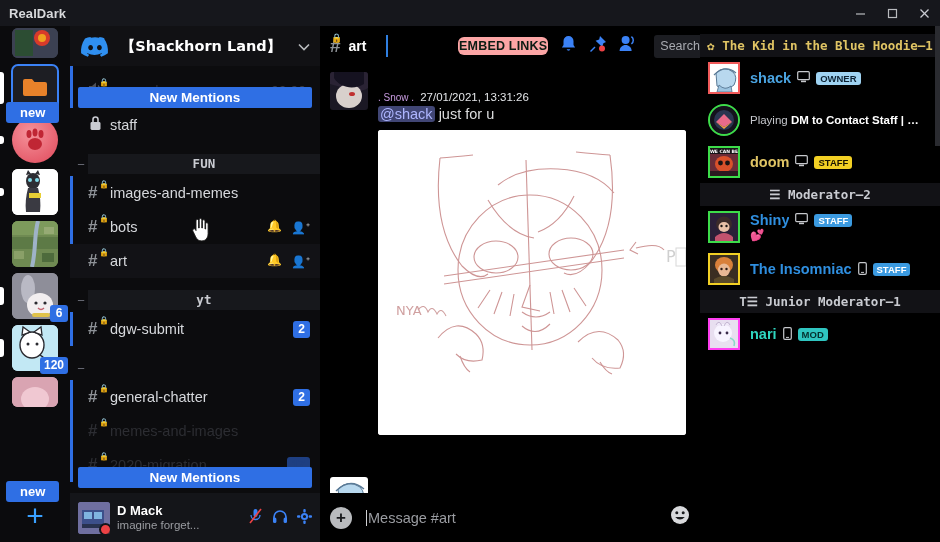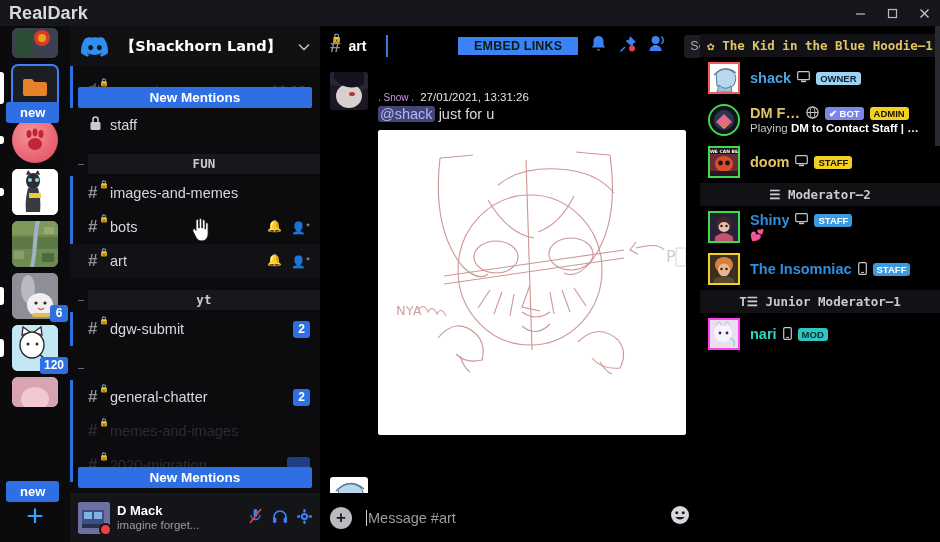--- a/index.html
+++ b/index.html
@@ -10,21 +10,21 @@
     overflow: hidden;
   }
   .app { position: relative; width: 940px; height: 542px; background: #000; }
 
   
   .titlebar {
     position: absolute; top: 0; left: 0; width: 940px; height: 26px;
     background: #16171c; display: flex; align-items: center;
   }
   .titlebar .app-title {
-    color: #d8d9dc; font-size: 18px; font-weight: bold;
+    color: #d8d9dc; font-size: 13px; font-weight: bold;
     margin-left: 9px; letter-spacing: .1px;
   }
   .win-controls { margin-left: auto; display: flex; height: 26px; }
   .win-btn {
     width: 32px; height: 26px; display: flex; align-items: center;
     justify-content: center; color: #b9bbbe;
   }
 
   
   .rail {
@@ -156,22 +156,22 @@
   }
   .chanhead .h-icon .lk { position: absolute; right: -2px; top: -2px; font-size: 9px; }
   .chanhead .h-name { color: #fff; font-weight: bold; font-size: 14px; }
   .hdiv { width: 2px; height: 22px; background: #2f7fe0; margin: 0 12px 0 20px; }
 
   .toolbar {
     position: absolute; top: 26px; left: 450px; width: 490px; height: 40px;
     display: flex; align-items: center; gap: 12px; background: #000; padding-left: 8px;
   }
   .embed-badge {
-    background: #3b82f6; color: #0d1b13; font-size: 12.5px; font-weight: bold;
-    border-radius: 1px; padding: 2px 16px; letter-spacing: .2px;
+    background: #fca5a5; color: #0d1b13; font-size: 12.5px; font-weight: bold;
+    border-radius: 6px; padding: 2px 1px; letter-spacing: .2px;
   }
   .tb-ico { color: #3b82f6; font-size: 17px; position: relative; cursor: pointer; }
   .searchbox {
     width: 146px; height: 23px; background: #1c1d22; border-radius: 3px;
     display: flex; align-items: center; padding: 0 6px; margin-left: 4px;
   }
   .searchbox .sph { flex: 1; color: #a8aab0; font-size: 12.5px; }
   .searchbox .smag { color: #3b82f6; font-size: 13px; }
 
   .msgs { flex: 1; position: relative; overflow: hidden; background: #000; }
@@ -718,32 +718,20 @@
     <div class="member">
       <div class="memav" style="border-color:#3ddc4a;border-radius:50%;">
         <svg width="28" height="28" viewBox="0 0 28 28">
           <circle cx="14" cy="14" r="14" fill="#14121c"></circle>
           <circle cx="14" cy="14" r="10" fill="#2a3550"></circle>
           <path d="M6 16 l8 -8 l8 8 l-8 5z" fill="#e86a8a"></path>
           <path d="M6 16 l8 5 l8 -5 l-8 7z" fill="#f0a040"></path>
         </svg>
       </div>
       <div class="meminfo">
-        <div class="memtop">
-          <span class="memname" style="color:#e0c464;max-width:52px;">DM F…</span>
-          <span class="devico">
-            <svg width="13" height="13" viewBox="0 0 13 13">
-                <circle cx="6.5" cy="6.5" r="5.6" fill="none" stroke="#c6c8cc" stroke-width="1.2"></circle>
-                <ellipse cx="6.5" cy="6.5" rx="2.4" ry="5.6" fill="none" stroke="#c6c8cc" stroke-width="1"></ellipse>
-                <line x1="1" y1="6.5" x2="12" y2="6.5" stroke="#c6c8cc" stroke-width="1"></line>
-              </svg>
-          </span>
-          <span class="tag" style="background:#7b87e8;color:#fff;">✔ BOT</span>
-          <span class="tag" style="background:#f2d024;color:#1a1500;">ADMIN</span>
-        </div>
         <div class="memsub"><span>Playing </span><b>DM to Contact Staff | …</b></div>
       </div>
     </div>
     <div class="member">
       <div class="memav" style="border-color:#3ddc4a;">
         <svg width="28" height="28" viewBox="0 0 28 28">
           <rect width="28" height="28" fill="#6a2c38"></rect>
           <rect y="0" width="28" height="6" fill="#181418"></rect>
           <text x="14" y="5" font-family="DejaVu Sans, sans-serif" font-size="4.5" fill="#fff" text-anchor="middle" font-weight="bold">WE CAN BE</text>
           <ellipse cx="14" cy="16" rx="9" ry="8" fill="#d8502a"></ellipse>

